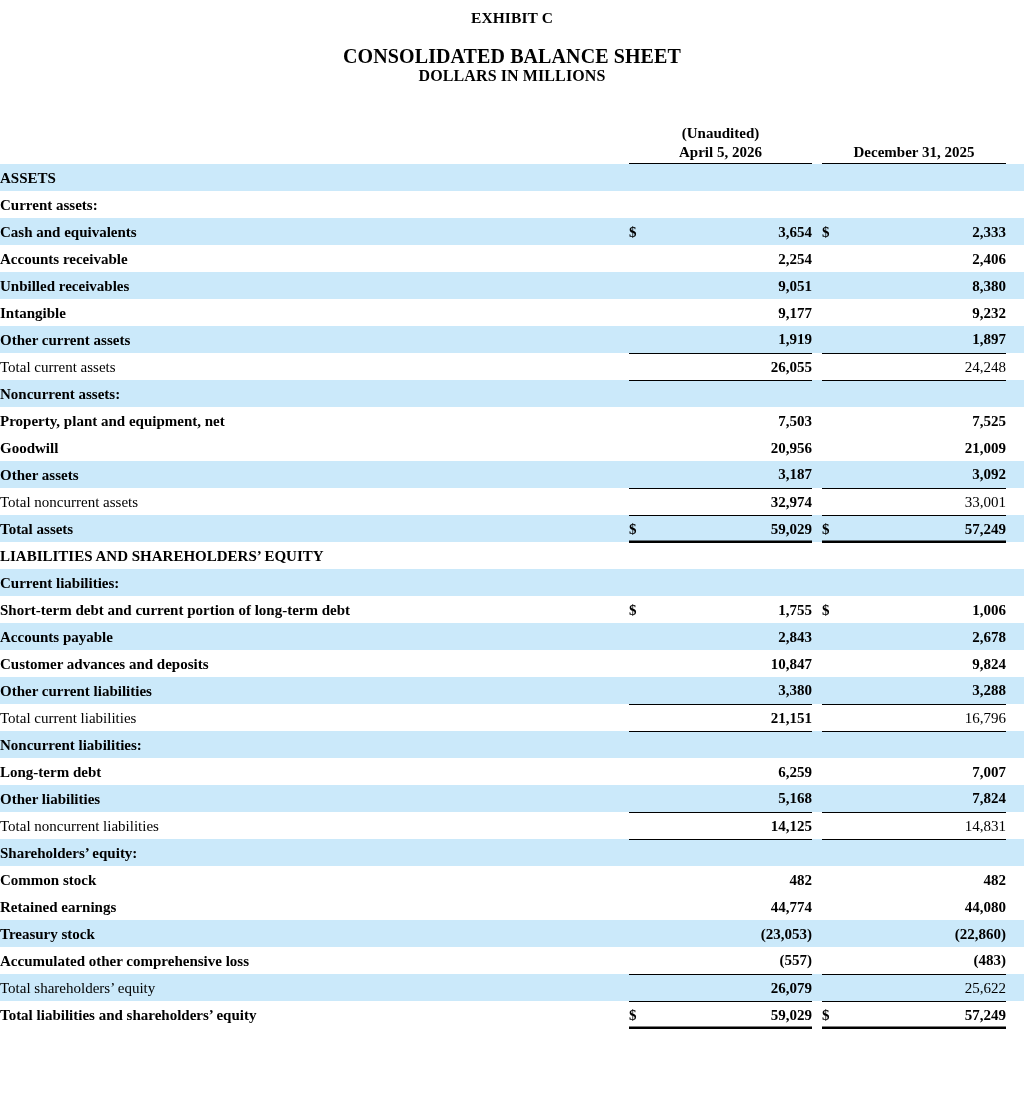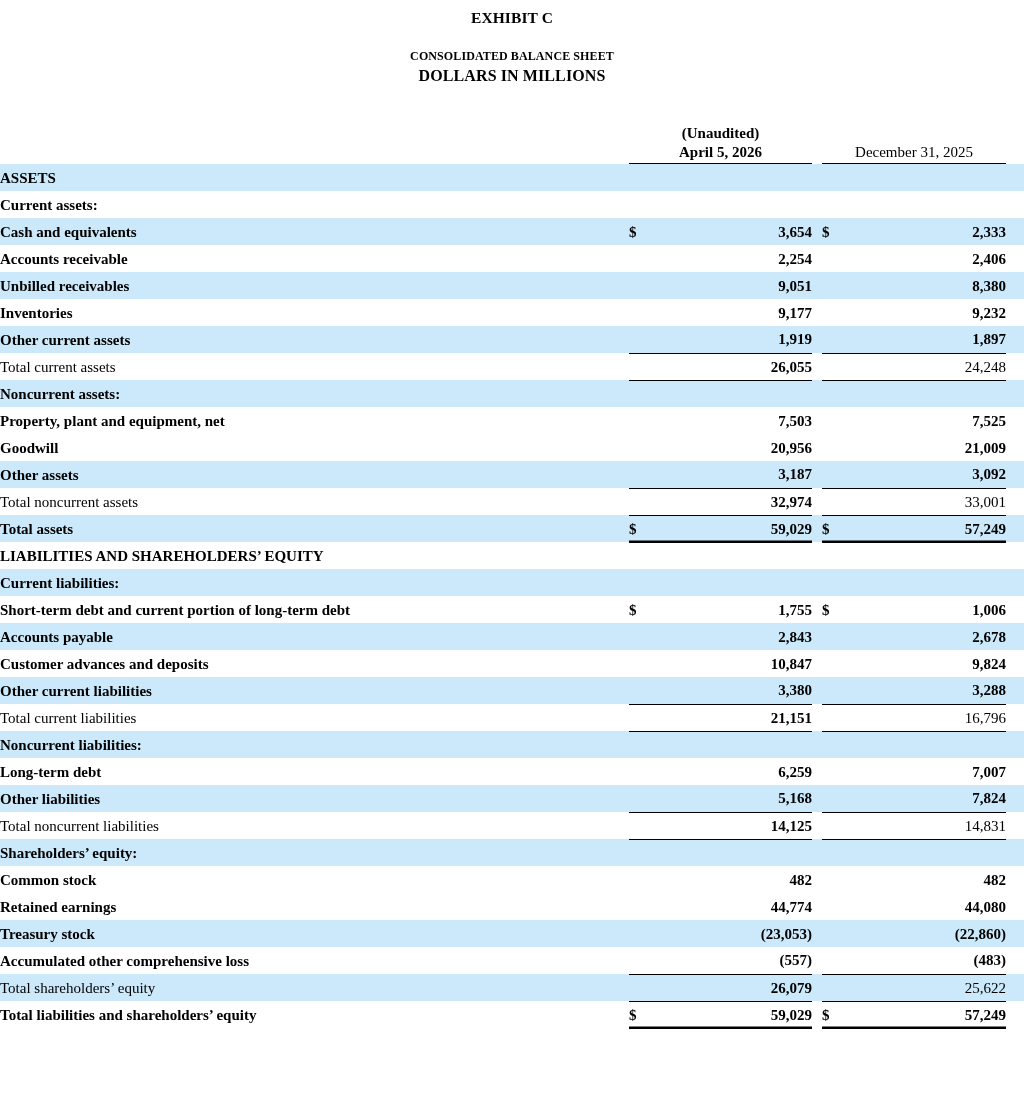--- a/index.html
+++ b/index.html
@@ -18,39 +18,39 @@
 
   
   .titles { padding-top: 8px; text-align: center; }
   .title-line {
     font-weight: bold;
     font-size: 15.5px;
     line-height: 20px;
     letter-spacing: 0.1px;
   }
   .title-exhibit { margin-bottom: 18px; }
-  .title-sub1 { font-size: 12px; }
+  .title-sub1 { font-size: 20px; }
   .title-sub2 { font-size: 16px; }
 
   
   .hdr-wrap {
     position: relative;
     height: 52px;
     margin-top: 26px;
   }
   .hdr-col {
     position: absolute;
     bottom: 2px;
     text-align: center;
     font-size: 15px;
     line-height: 19px;
   }
   .hdr-col .l1, .hdr-col .l2 { display: block; white-space: nowrap; }
   .hdr-c1 { left: 629px; width: 183px; font-weight: bold; }
-  .hdr-c2 { left: 822px; width: 184px; font-weight: normal; }
+  .hdr-c2 { left: 822px; width: 184px; font-weight: bold; }
   .hdr-rule {
     position: absolute;
     bottom: 0;
     height: 0;
     border-bottom: 1.6px solid #000;
   }
   .hdr-rule-1 { left: 629px; width: 183px; }
   .hdr-rule-2 { left: 822px; width: 184px; }
 
   
@@ -165,21 +165,21 @@
       <tr class="band b">
         <td class="label">Unbilled receivables</td>
         <td class="dollar"></td>
         <td class="val">9,051</td>
         <td class="gap"></td>
         <td class="dollar"></td>
         <td class="val">8,380</td>
         <td class="tail"></td>
       </tr>
       <tr class="plain b">
-        <td class="label">Inventories</td>
+        <td class="label">Intangible</td>
         <td class="dollar"></td>
         <td class="val">9,177</td>
         <td class="gap"></td>
         <td class="dollar"></td>
         <td class="val">9,232</td>
         <td class="tail"></td>
       </tr>
 
       <tr class="band b">
         <td class="label">Other current assets</td>

